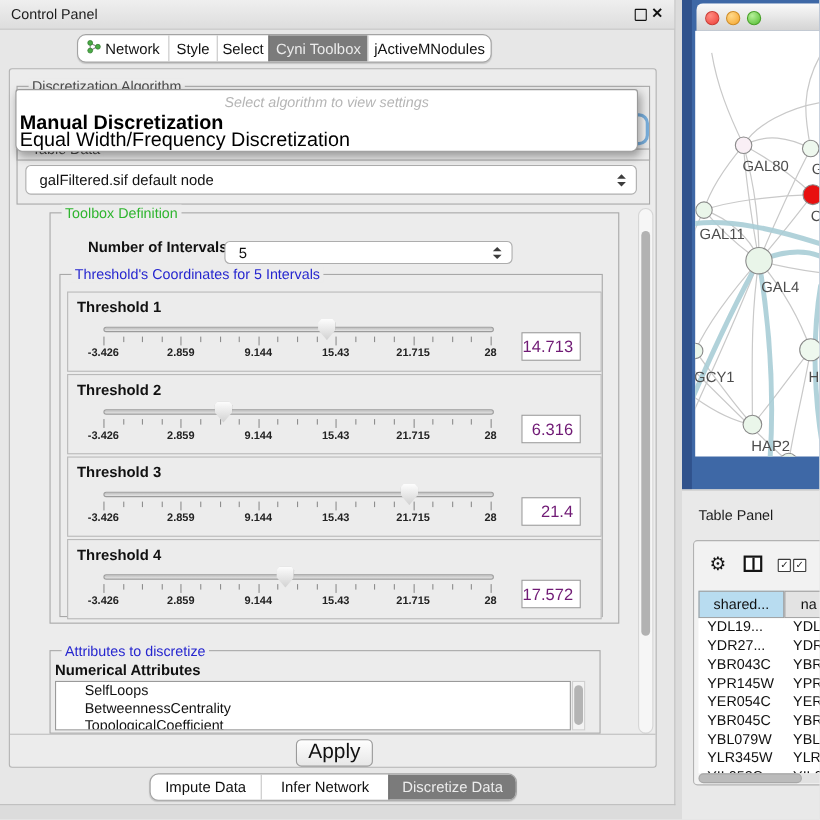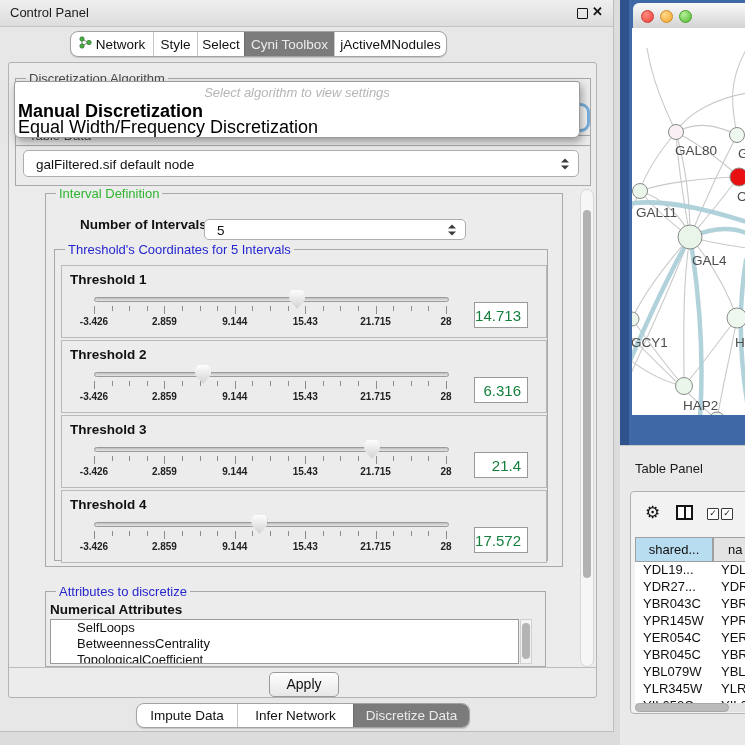--- a/index.html
+++ b/index.html
@@ -69,38 +69,38 @@
   .strack{position:absolute;left:32px;top:7px;width:355px;height:5px;border-radius:3px;
       background:linear-gradient(#bfbfbf,#e6e6e6);border:1px solid #9b9b9b;box-sizing:border-box;}
   .sthumb{position:absolute;top:0;width:16px;height:19px;
       background:linear-gradient(#fdfdfd,#d2d2d2);
       clip-path:polygon(18% 0,82% 0,100% 18%,100% 52%,50% 100%,0 52%,0 18%);
       filter:drop-shadow(0 0 1px #767676);}
   .tick{position:absolute;top:16px;width:1px;height:8px;background:#8d8d8d;}
   .tick.minor{height:5px;}
   .ticklab{position:absolute;top:26px;width:50px;text-align:center;font-size:10px;font-weight:700;color:#222;}
   .tfield{position:absolute;left:412px;top:36px;width:54px;height:26px;background:#fff;
-      border:1px solid #9a9a9a;font-size:15px;color:#15803d;text-align:right;
+      border:1px solid #9a9a9a;font-size:15px;color:#701a75;text-align:right;
       line-height:26px;padding-right:6px;box-sizing:border-box;}
 
   #attrGroup{left:36px;top:528px;width:499px;height:74px;}
   #attrLabel{left:4px;top:10px;font-size:13.5px;font-weight:700;color:#111;}
   #attrList{left:4px;top:27px;width:469px;height:45px;background:#fff;border:1px solid #9a9a9a;
       overflow:hidden;box-sizing:border-box;}
   .attrItem{height:16px;line-height:16px;padding-left:26px;font-size:13px;color:#111;white-space:nowrap;}
   #attrSb{left:474px;top:27px;width:12px;height:45px;background:#f3f3f3;border:1px solid #cfcfcf;box-sizing:border-box;}
   #attrSbThumb{left:1px;top:3px;width:8px;height:36px;background:#b4b4b4;border-radius:4px;}
 
   #vsb{left:571px;top:126px;width:14px;height:478px;background:#f6f6f6;
       border:1px solid #d6d6d6;border-radius:7px;box-sizing:border-box;}
   #vsbThumb{left:2px;top:20px;width:8px;height:368px;background:#b2b2b2;border-radius:4px;}
 
   #applySep{left:0;top:604px;width:100%;height:0;border-top:1px solid #bdbdbd;}
   #applyBtn{left:260px;top:609px;width:68px;height:23px;background:linear-gradient(#fefefe,#e7e7e7);
-      border:1px solid #9a9a9a;border-radius:5px;font-size:14px;color:#111;
+      border:1px solid #9a9a9a;border-radius:5px;font-size:19px;color:#111;
       text-align:center;line-height:22px;}
 
   
   #netArea{left:620px;top:0;width:125px;height:445px;background:#3e68a6;}
   #netShade{left:0;top:0;width:9px;height:445px;background:#30528c;}
   #macBar{left:13px;top:3px;width:112px;height:25px;background:linear-gradient(#fafafa,#d3d3d3);
       border-bottom:1px solid #9e9e9e;border-radius:6px 0 0 0;}
   .tl{position:absolute;top:7px;width:13px;height:13px;border-radius:50%;box-sizing:border-box;}
   .tl.red{left:8px;background:radial-gradient(circle at 35% 30%,#ff8a80,#ee4038);border:1px solid #ca3a32;}
   .tl.yel{left:27px;background:radial-gradient(circle at 35% 30%,#ffd98a,#f5a52c);border:1px solid #cf8b22;}
@@ -188,21 +188,21 @@
     </div>
     <div class="abs combo" id="tdCombo">
       <span class="cval">galFiltered.sif default node</span>
       <span class="spin">
           <i class="up"></i>
           <i class="dn"></i>
         </span>
     </div>
 
     <div class="group" id="intGroup">
-      <span class="gtitle gt-green">Interval Definition</span>
+      <span class="gtitle gt-green">Toolbox Definition</span>
       <span class="abs" id="numLabel">Number of Intervals</span>
       <div class="abs combo" id="numCombo">
         <span class="cval">5</span>
         <span class="spin">
             <i class="up"></i>
             <i class="dn"></i>
           </span>
       </div>
       <div id="thrGroup">
         <span class="gtitle gt-blue">Threshold's Coordinates for 5 Intervals</span>

